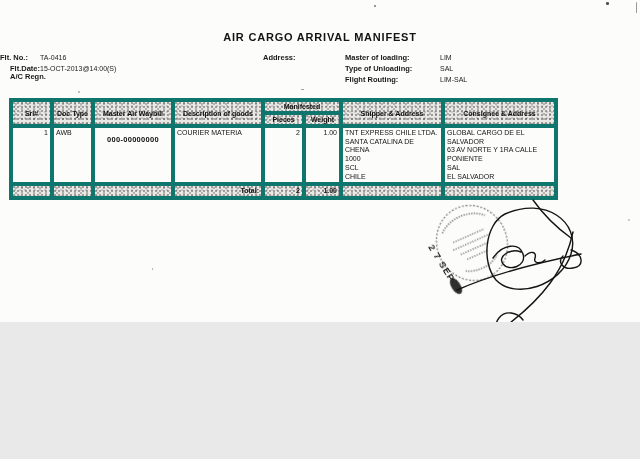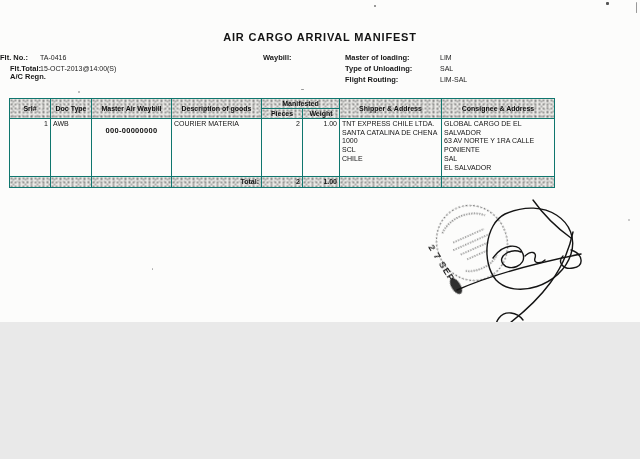--- a/index.html
+++ b/index.html
@@ -15,21 +15,21 @@
     font-size:11px; font-weight:bold; letter-spacing:.8px; color:#131313;
   }
   .lbl{position:absolute; font-size:7.5px; font-weight:bold; line-height:9px; white-space:nowrap; color:#181818;}
   .val{position:absolute; font-size:7px; line-height:9px; white-space:nowrap; color:#222;}
 
   table.manifest{
     position:absolute; left:9px; top:98px; width:545px;
     border-collapse:collapse; table-layout:fixed;
     font-size:7px; color:#141414;
   }
-  table.manifest, table.manifest th, table.manifest td{border:1px solid #0f766e;}
+  table.manifest, table.manifest th, table.manifest td{border:4px solid #0f766e;}
   table.manifest{border:1.5px solid #1d1d1d;}
   table.manifest th{
     font-size:7px; font-weight:bold; text-align:center; padding:0 1px;
     line-height:9px; height:9px; color:#101010;
   }
   table.manifest td{padding:1px 2px 0 2px; vertical-align:top; line-height:8.7px;}
   .hatch{
     background-color:#e9e8e5;
     background-image:
       radial-gradient(circle at 1px 1px, rgba(60,60,60,.55) .6px, transparent 1.1px),
@@ -52,25 +52,25 @@
 </style>
 </head>
 <body>
 
 <div class="page">
 
   <div class="title">AIR CARGO ARRIVAL MANIFEST</div>
 
   <div class="lbl" style="left:0;top:53px">Flt. No.:</div>
   <div class="val" style="left:40px;top:53px">TA-0416</div>
-  <div class="lbl" style="left:10px;top:64px">Flt.Total:</div>
+  <div class="lbl" style="left:10px;top:64px">Flt.Date:</div>
   <div class="val" style="left:40px;top:64px">15-OCT-2013@14:00(S)</div>
   <div class="lbl" style="left:10px;top:72px">A/C Regn.</div>
 
-  <div class="lbl" style="left:263px;top:53px">Waybill:</div>
+  <div class="lbl" style="left:263px;top:53px">Address:</div>
   <div class="lbl" style="left:345px;top:53px">Master of loading:</div>
   <div class="val" style="left:440px;top:53px">LIM</div>
   <div class="lbl" style="left:345px;top:64px">Type of Unloading:</div>
   <div class="val" style="left:440px;top:64px">SAL</div>
   <div class="lbl" style="left:345px;top:75px">Flight Routing:</div>
   <div class="val" style="left:440px;top:75px">LIM-SAL</div>
 
   <table class="manifest">
     <colgroup>
       <col style="width:41px">

